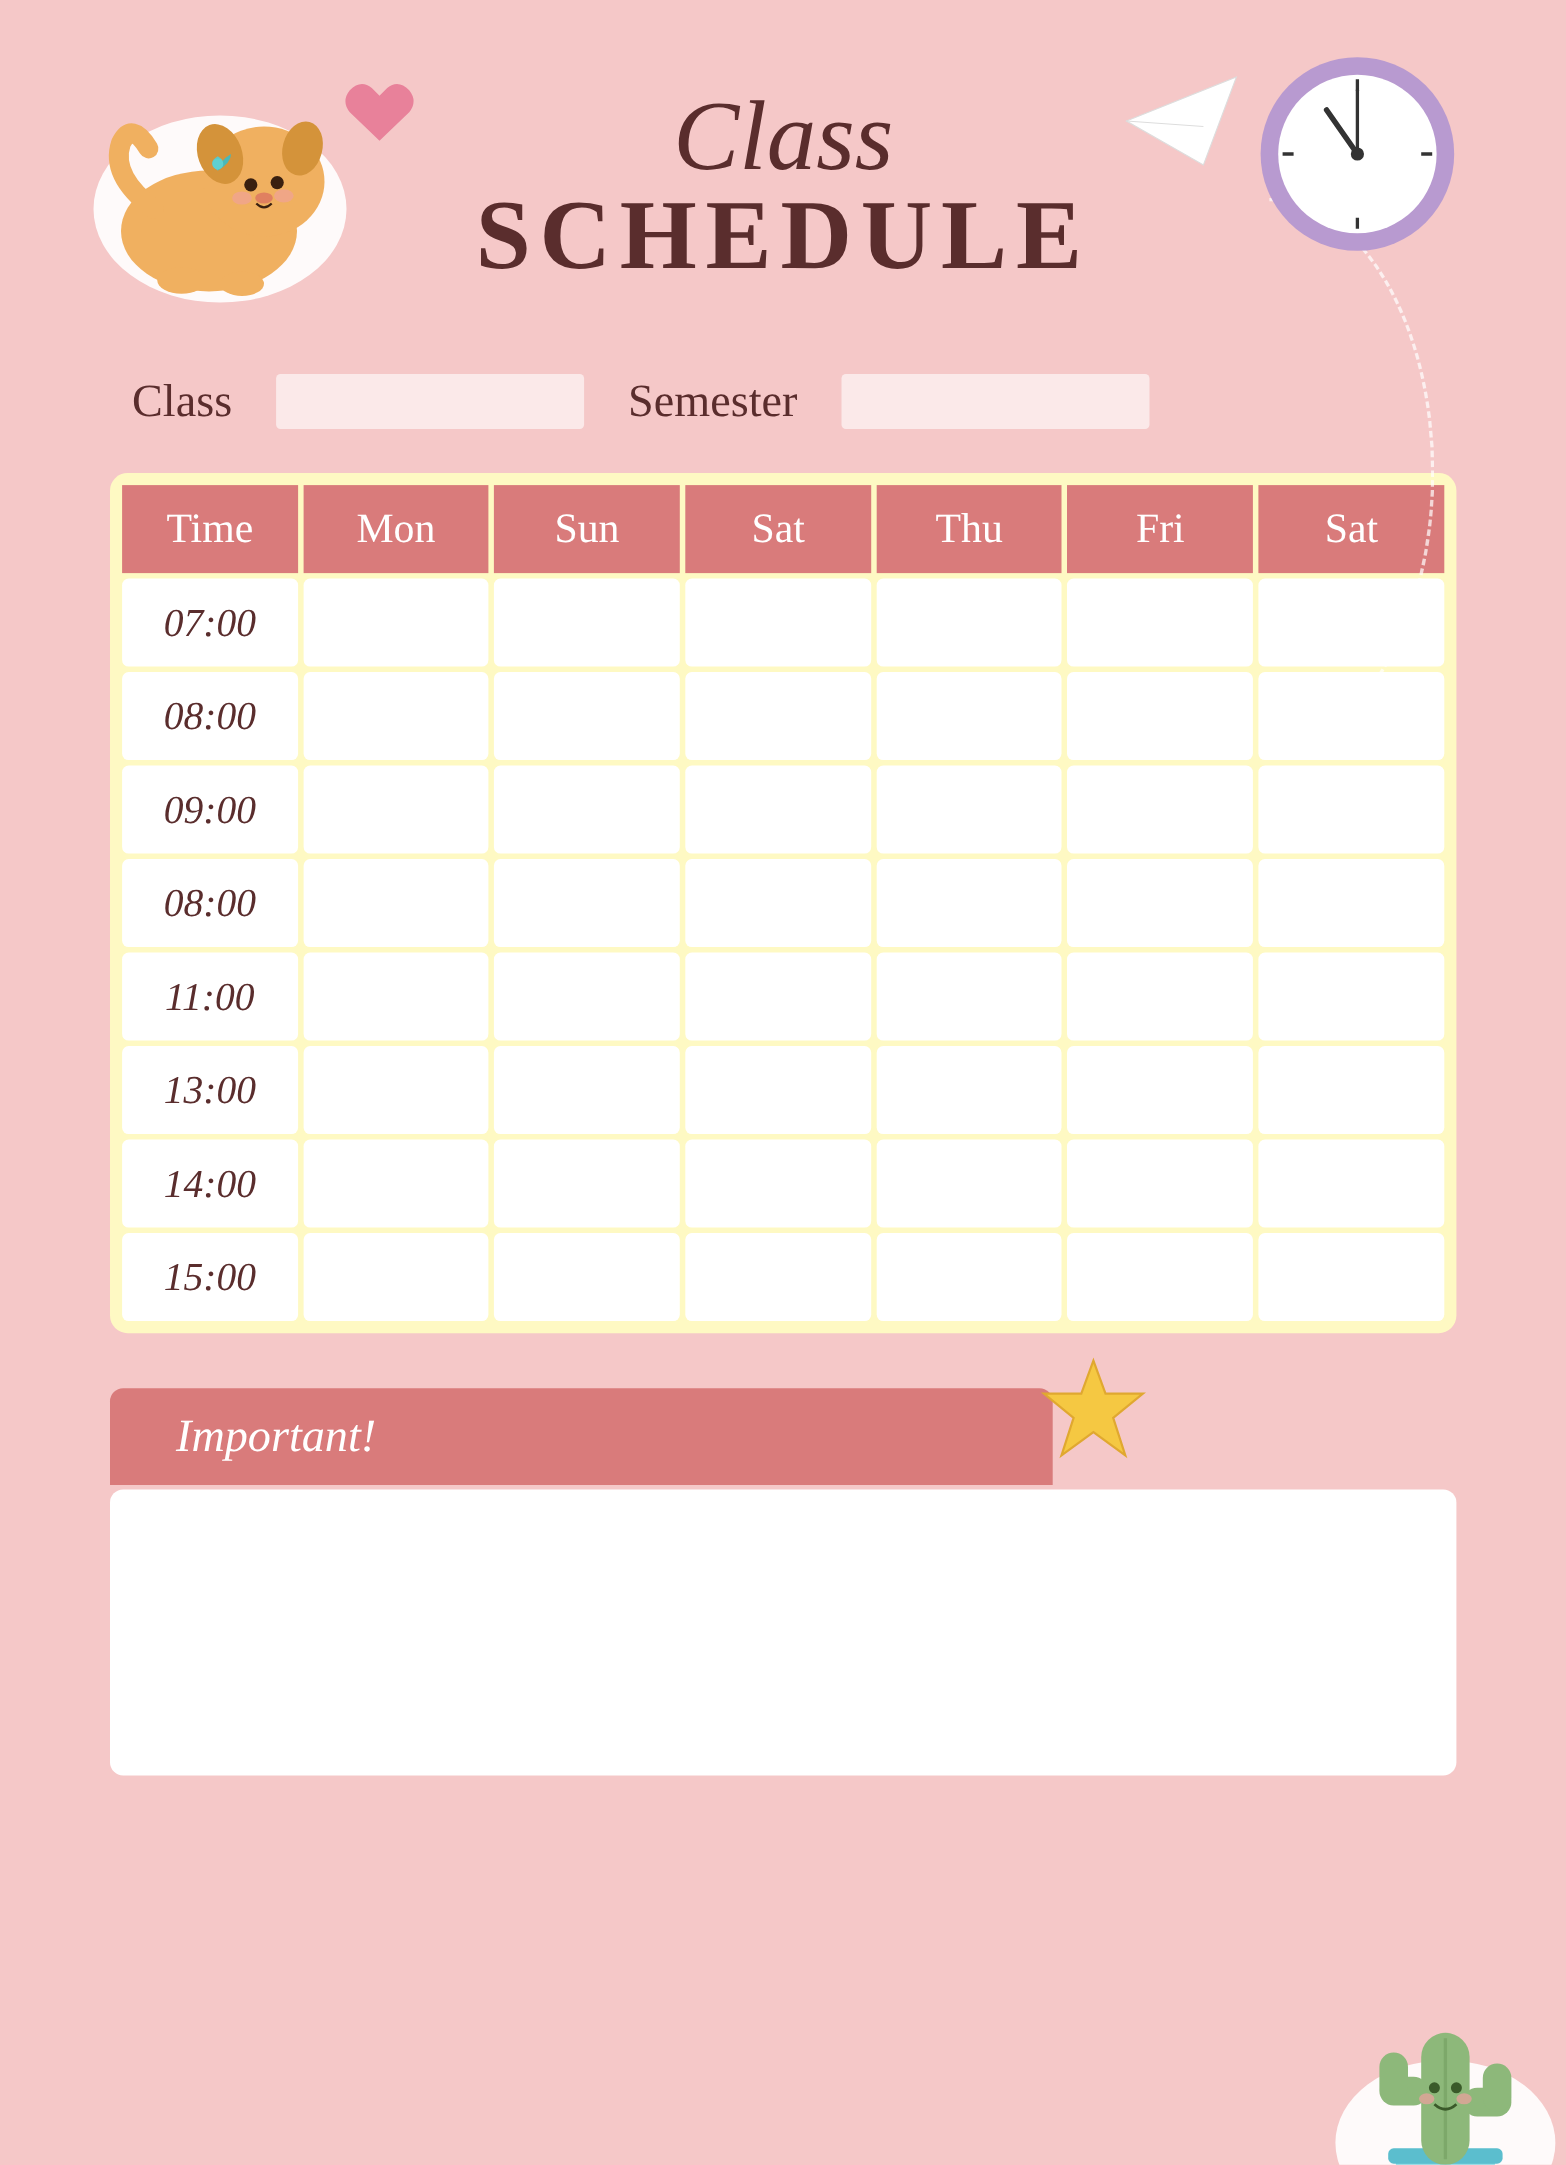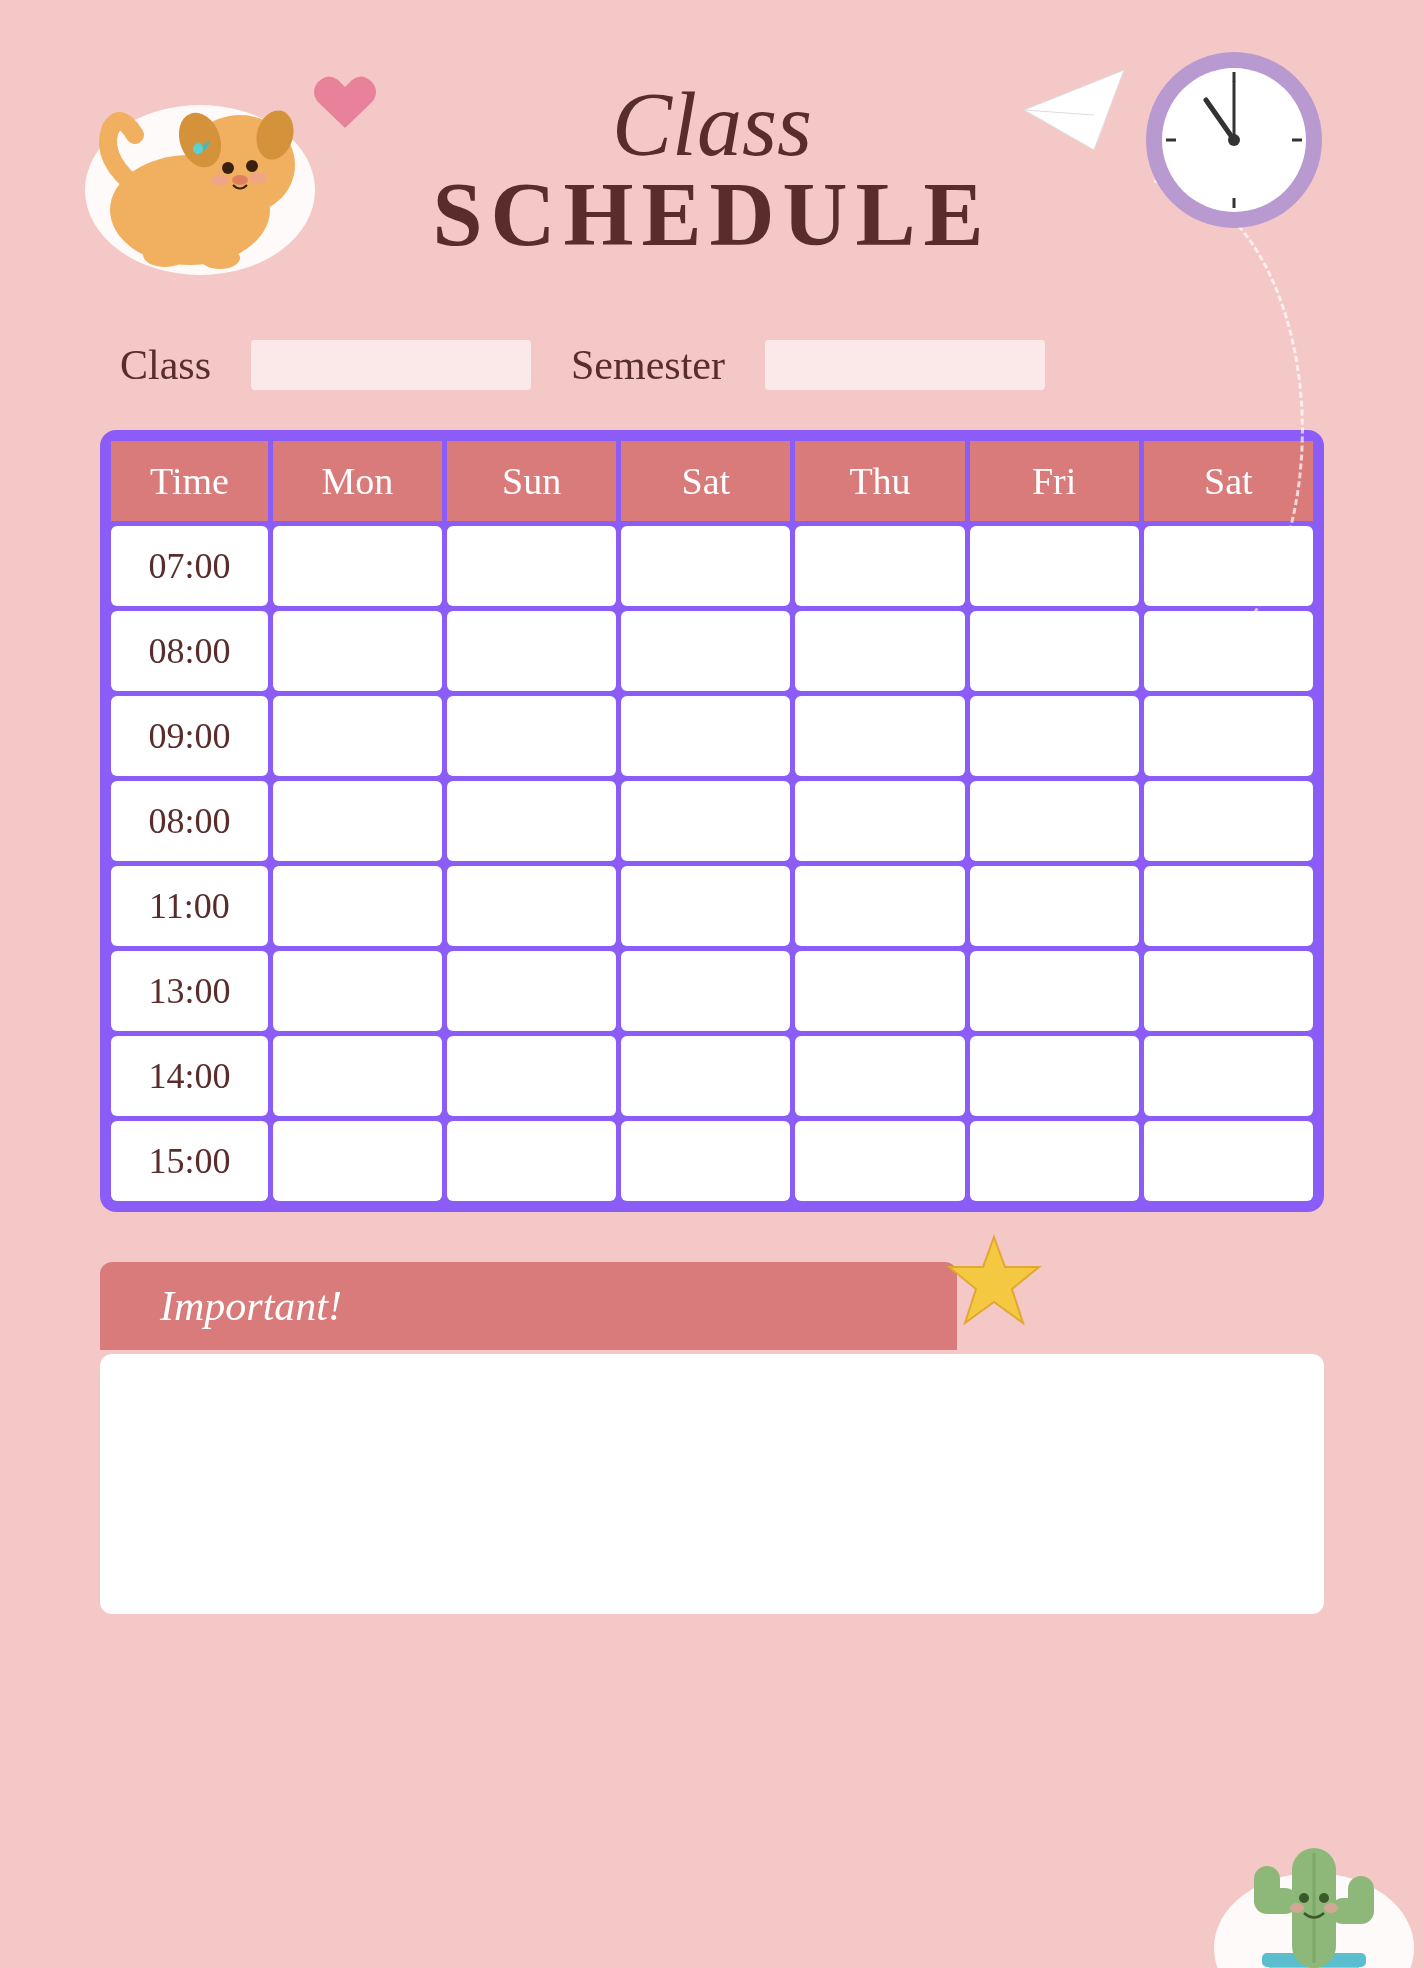--- a/index.html
+++ b/index.html
@@ -100,21 +100,21 @@
       background: rgba(255,255,255,0.6);
       border: none;
       border-radius: 4px;
       height: 50px;
       width: 280px;
       font-size: 28px;
     }
 
     
     .schedule-table-container {
-      background-color: #8b5cf6;
+      background-color: #fef9c3;
       border-radius: 16px;
       padding: 6px;
       margin: 0 20px 50px 20px;
     }
 
     .schedule-table {
       width: 100%;
       border-collapse: separate;
       border-spacing: 5px;
     }
@@ -142,20 +142,21 @@
       font-size: 36px;
       color: #5a2d2d;
       font-family: 'Georgia', serif;
       padding: 10px;
     }
 
     .time-cell {
       background-color: white !important;
       color: #5a2d2d;
       font-size: 36px;
+      font-style: italic;
     }
 
     .day-cell {
       background-color: white;
       min-width: 110px;
     }
 
     
     .important-section {
       margin: 0 20px;

